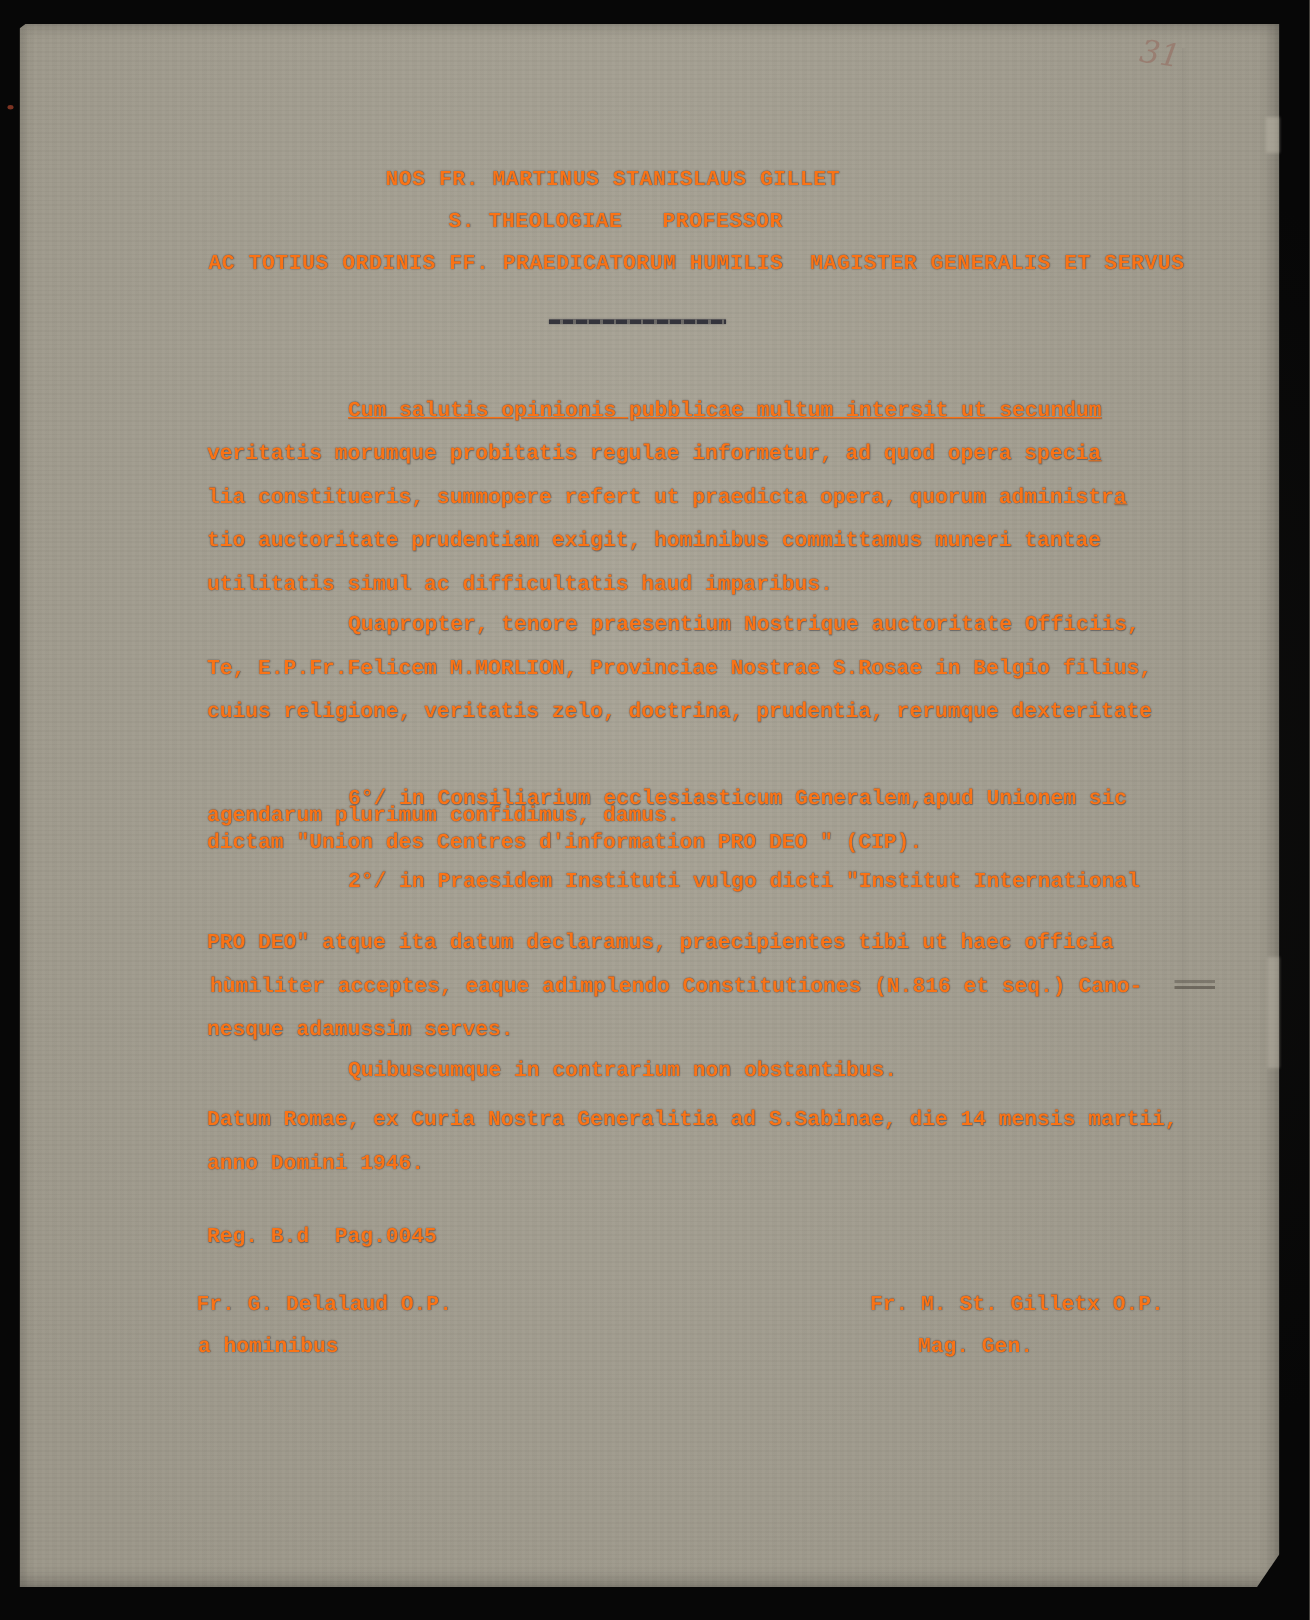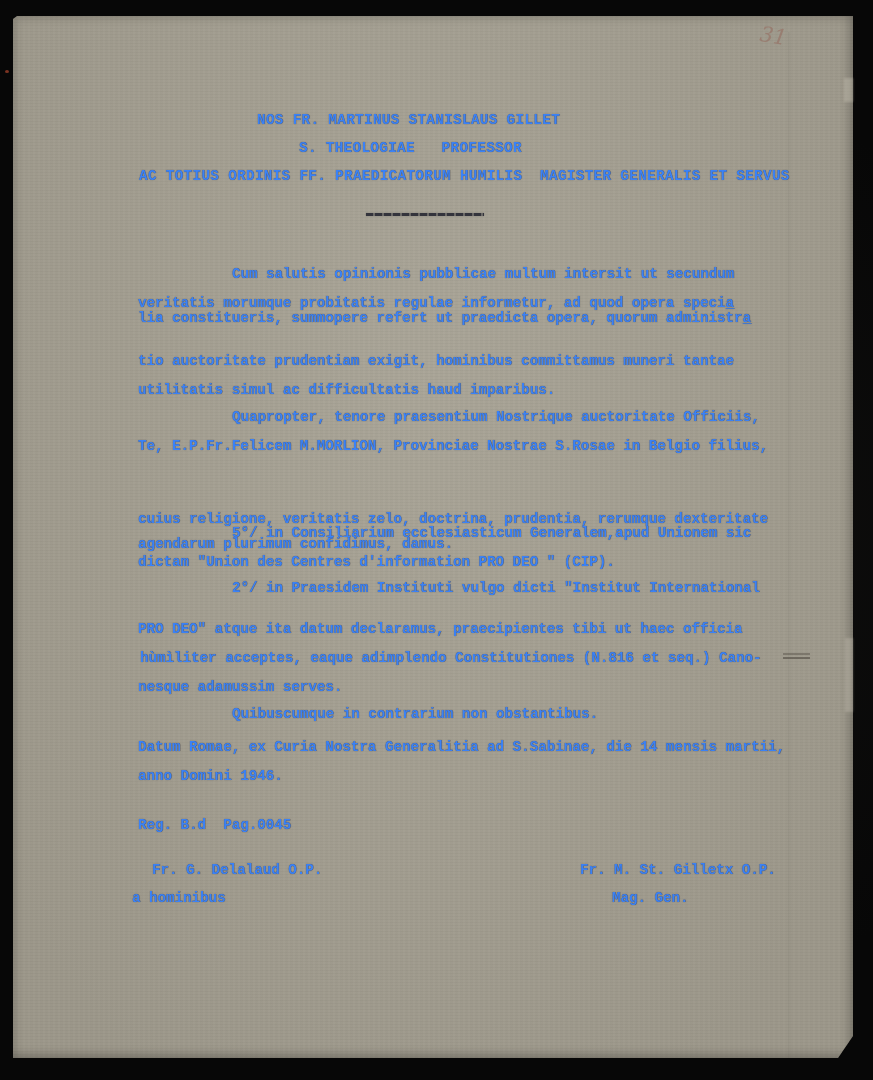--- a/index.html
+++ b/index.html
@@ -20,21 +20,21 @@
     background-color:#a6a193;
     background-image:
       repeating-linear-gradient(0deg, rgba(0,0,0,0.028) 0 1px, rgba(0,0,0,0) 1px 3px),
       repeating-linear-gradient(90deg, rgba(255,255,255,0.012) 0 2px, rgba(0,0,0,0.012) 2px 5px),
       radial-gradient(ellipse at 48% 35%, rgba(255,255,255,0.05), rgba(0,0,0,0.055) 85%);
     box-shadow: inset -4px -4px 10px rgba(0,0,0,0.22), inset 3px 3px 8px rgba(0,0,0,0.12);
     clip-path: polygon(0 3px, 4px 0, 100% 0, 100% calc(100% - 22px), calc(100% - 15px) 100%, 0 100%);
   }
   .txt{
     position:absolute;
-    color:#3b82f6;
+    color:#f97316;
     font-size:14.2px;
     line-height:29px;
     white-space:pre;
     text-shadow: 0 0 1px rgba(62,62,71,0.85), 0.4px 0.4px 0.6px rgba(62,62,71,0.45);
     font-weight:700;
   }
   .heading{letter-spacing:0.4px;}
   .divider{
     position:absolute;left:366px;top:213px;width:118px;height:3px;
     background:repeating-linear-gradient(90deg,#34343c 0 7px, rgba(52,52,60,0.5) 7px 9px);
@@ -80,47 +80,47 @@
 </div>
 
 <div class="handwritten">31</div>
 
 <div class="txt heading" style="left:257px;top:106px;">NOS FR. MARTINUS STANISLAUS GILLET</div>
 <div class="txt heading" style="left:299px;top:134px;">S. THEOLOGIAE   PROFESSOR</div>
 <div class="txt heading" style="left:139px;top:162px;">AC TOTIUS ORDINIS FF. PRAEDICATORUM HUMILIS  MAGISTER GENERALIS ET SERVUS</div>
 
 <div class="divider"></div>
 
-<div class="txt" style="left:232px;top:260px;">Cum salutis opinionis pubblicae multum intersit ut secundum</div>
+<div class="txt" style="left:232px;top:260px;text-decoration:underline;">Cum salutis opinionis pubblicae multum intersit ut secundum</div>
 <div class="txt" style="left:138px;top:289px;">veritatis morumque probitatis regulae informetur, ad quod opera specia̲</div>
-<div class="txt" style="left:138px;top:304px;">lia constitueris, summopere refert ut praedicta opera, quorum administra̲</div>
+<div class="txt" style="left:138px;top:318px;">lia constitueris, summopere refert ut praedicta opera, quorum administra̲</div>
 <div class="txt" style="left:138px;top:347px;">tio auctoritate prudentiam exigit, hominibus committamus muneri tantae</div>
 <div class="txt" style="left:138px;top:376px;">utilitatis simul ac difficultatis haud imparibus.</div>
 
 <div class="txt" style="left:232px;top:403px;">Quapropter, tenore praesentium Nostrique auctoritate Officiis,</div>
 <div class="txt" style="left:138px;top:432px;">Te, E.P.Fr.Felicem M.MORLION, Provinciae Nostrae S.Rosae in Belgio filius,</div>
-<div class="txt" style="left:138px;top:461px;margin-top:44px;">cuius religione, veritatis zelo, doctrina, prudentia, rerumque dexteritate</div>
+<div class="txt" style="left:138px;top:461px;">cuius religione, veritatis zelo, doctrina, prudentia, rerumque dexteritate</div>
 <div class="txt" style="left:138px;top:490px;margin-top:40px;">agendarum plurimum confidimus, damus.</div>
 
-<div class="txt" style="left:232px;top:519px;">5°/ in Consiliarium ecclesiasticum Generalem,apud Unionem sic</div>
+<div class="txt" style="left:232px;top:519px;">6°/ in Consiliarium ecclesiasticum Generalem,apud Unionem sic</div>
 <div class="txt" style="left:138px;top:548px;">dictam "Union des Centres d'information PRO DEO " (CIP).</div>
 
 <div class="txt" style="left:232px;top:574px;">2°/ in Praesidem Instituti vulgo dicti "Institut International</div>
 <div class="txt" style="left:138px;top:615px;">PRO DEO" atque ita datum declaramus, praecipientes tibi ut haec officia</div>
 <div class="txt" style="left:140px;top:644px;">hùmìliter acceptes, eaque adimplendo Constitutiones (N.816 et seq.) Cano-</div>
 <div class="txt" style="left:138px;top:673px;text-align:right;">nesque adamussim serves.</div>
 
 <div class="txt" style="left:232px;top:700px;">Quibuscumque in contrarium non obstantibus.</div>
 
 <div class="txt" style="left:138px;top:733px;">Datum Romae, ex Curia Nostra Generalitia ad S.Sabinae, die 14 mensis martii,</div>
 <div class="txt" style="left:138px;top:762px;">anno Domini 1946.</div>
 
 <div class="txt" style="left:138px;top:811px;">Reg. B.d  Pag.0045</div>
 
-<div class="txt" style="left:152px;top:856px;">Fr. G. Delalaud O.P.</div>
+<div class="txt" style="left:131px;top:856px;">Fr. G. Delalaud O.P.</div>
 <div class="txt" style="left:132px;top:884px;">a hominibus</div>
 <div class="txt" style="left:580px;top:856px;">Fr. M. St. Gilletx O.P.</div>
 <div class="txt" style="left:612px;top:884px;">Mag. Gen.</div>
 
 <div class="smudge"></div>
 <div class="edge-light-1"></div>
 <div class="edge-light-2"></div>
 <div class="red-dot"></div>
 
 </body></html>

